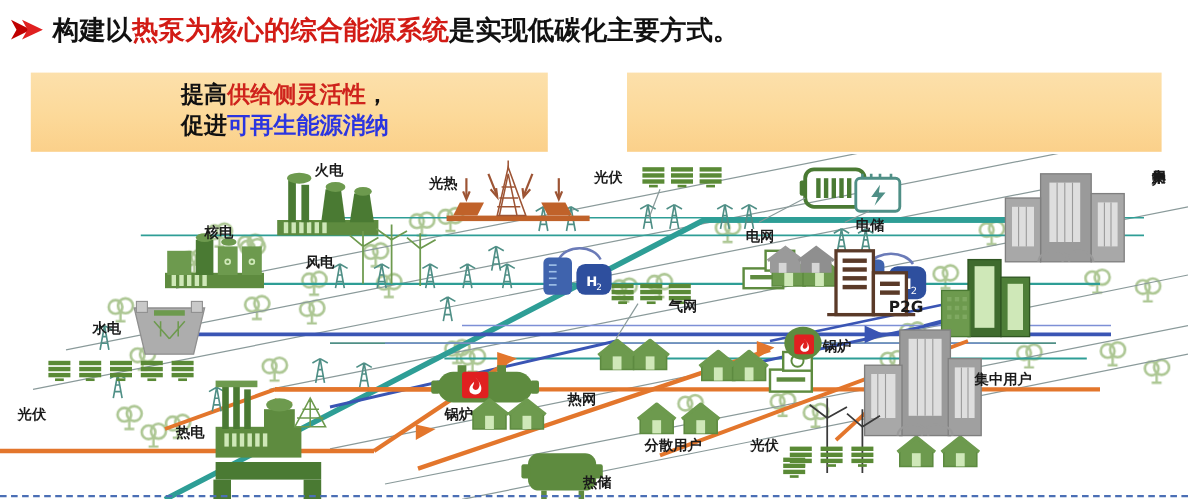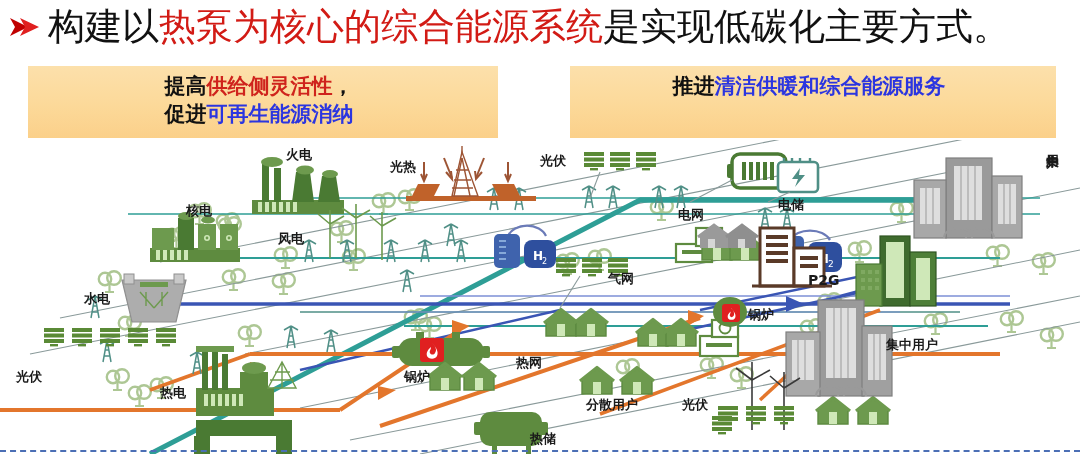--- a/index.html
+++ b/index.html
@@ -11,21 +11,21 @@
   }
   
   #title-bar{
     position:absolute;left:0;top:0;width:1080px;height:54px;
     display:flex;align-items:center;
   }
   #bullet{
     width:34px;height:30px;margin-left:8px;margin-right:6px;flex:0 0 auto;position:relative;
   }
   #title-text{
-    font-size:37px;font-weight:normal;color:#111;letter-spacing:0px;white-space:nowrap;
+    font-size:24px;font-weight:bold;color:#111;letter-spacing:0px;white-space:nowrap;
     line-height:34px;
   }
   .t-red{color:#d21b15;}
   
   .banner{
     position:absolute;
     background:linear-gradient(180deg,#fce0ab 0%,#fcd999 55%,#fbd08a 100%);
     text-align:center;
     font-size:21px;font-weight:bold;line-height:28px;color:#111;
     padding:6px 8px 8px 0;box-sizing:border-box;
@@ -63,21 +63,20 @@
     <span>构建以</span><span class="t-red">热泵为核心的综合能源系统</span><span>是实现低碳化主要方式。</span>
   </span>
 </div>
 
 <div class="banner" id="banner-left">
   <div><span>提高</span><span class="b-red">供给侧灵活性</span><span>，</span></div>
   <div><span>促进</span><span class="b-blue">可再生能源消纳</span></div>
 </div>
 
 <div class="banner" id="banner-right">
-  <div><span>推进</span><span class="b-blue">清洁供暖和综合能源服务</span></div>
 </div>
 
 <div id="diagram">
 <svg width="1080" height="314" viewBox="0 0 1080 314">
   <defs>
 
     <g id="tree">
       <circle cx="7" cy="9" r="6.2" fill="none" stroke="#a9c48f" stroke-width="2.4"></circle>
       <circle cx="16" cy="8" r="6.8" fill="none" stroke="#a9c48f" stroke-width="2.4"></circle>
       <path d="M11.5 14 L11.5 22 M7 22 L16 22" stroke="#a9c48f" stroke-width="2.2" fill="none"></path>

